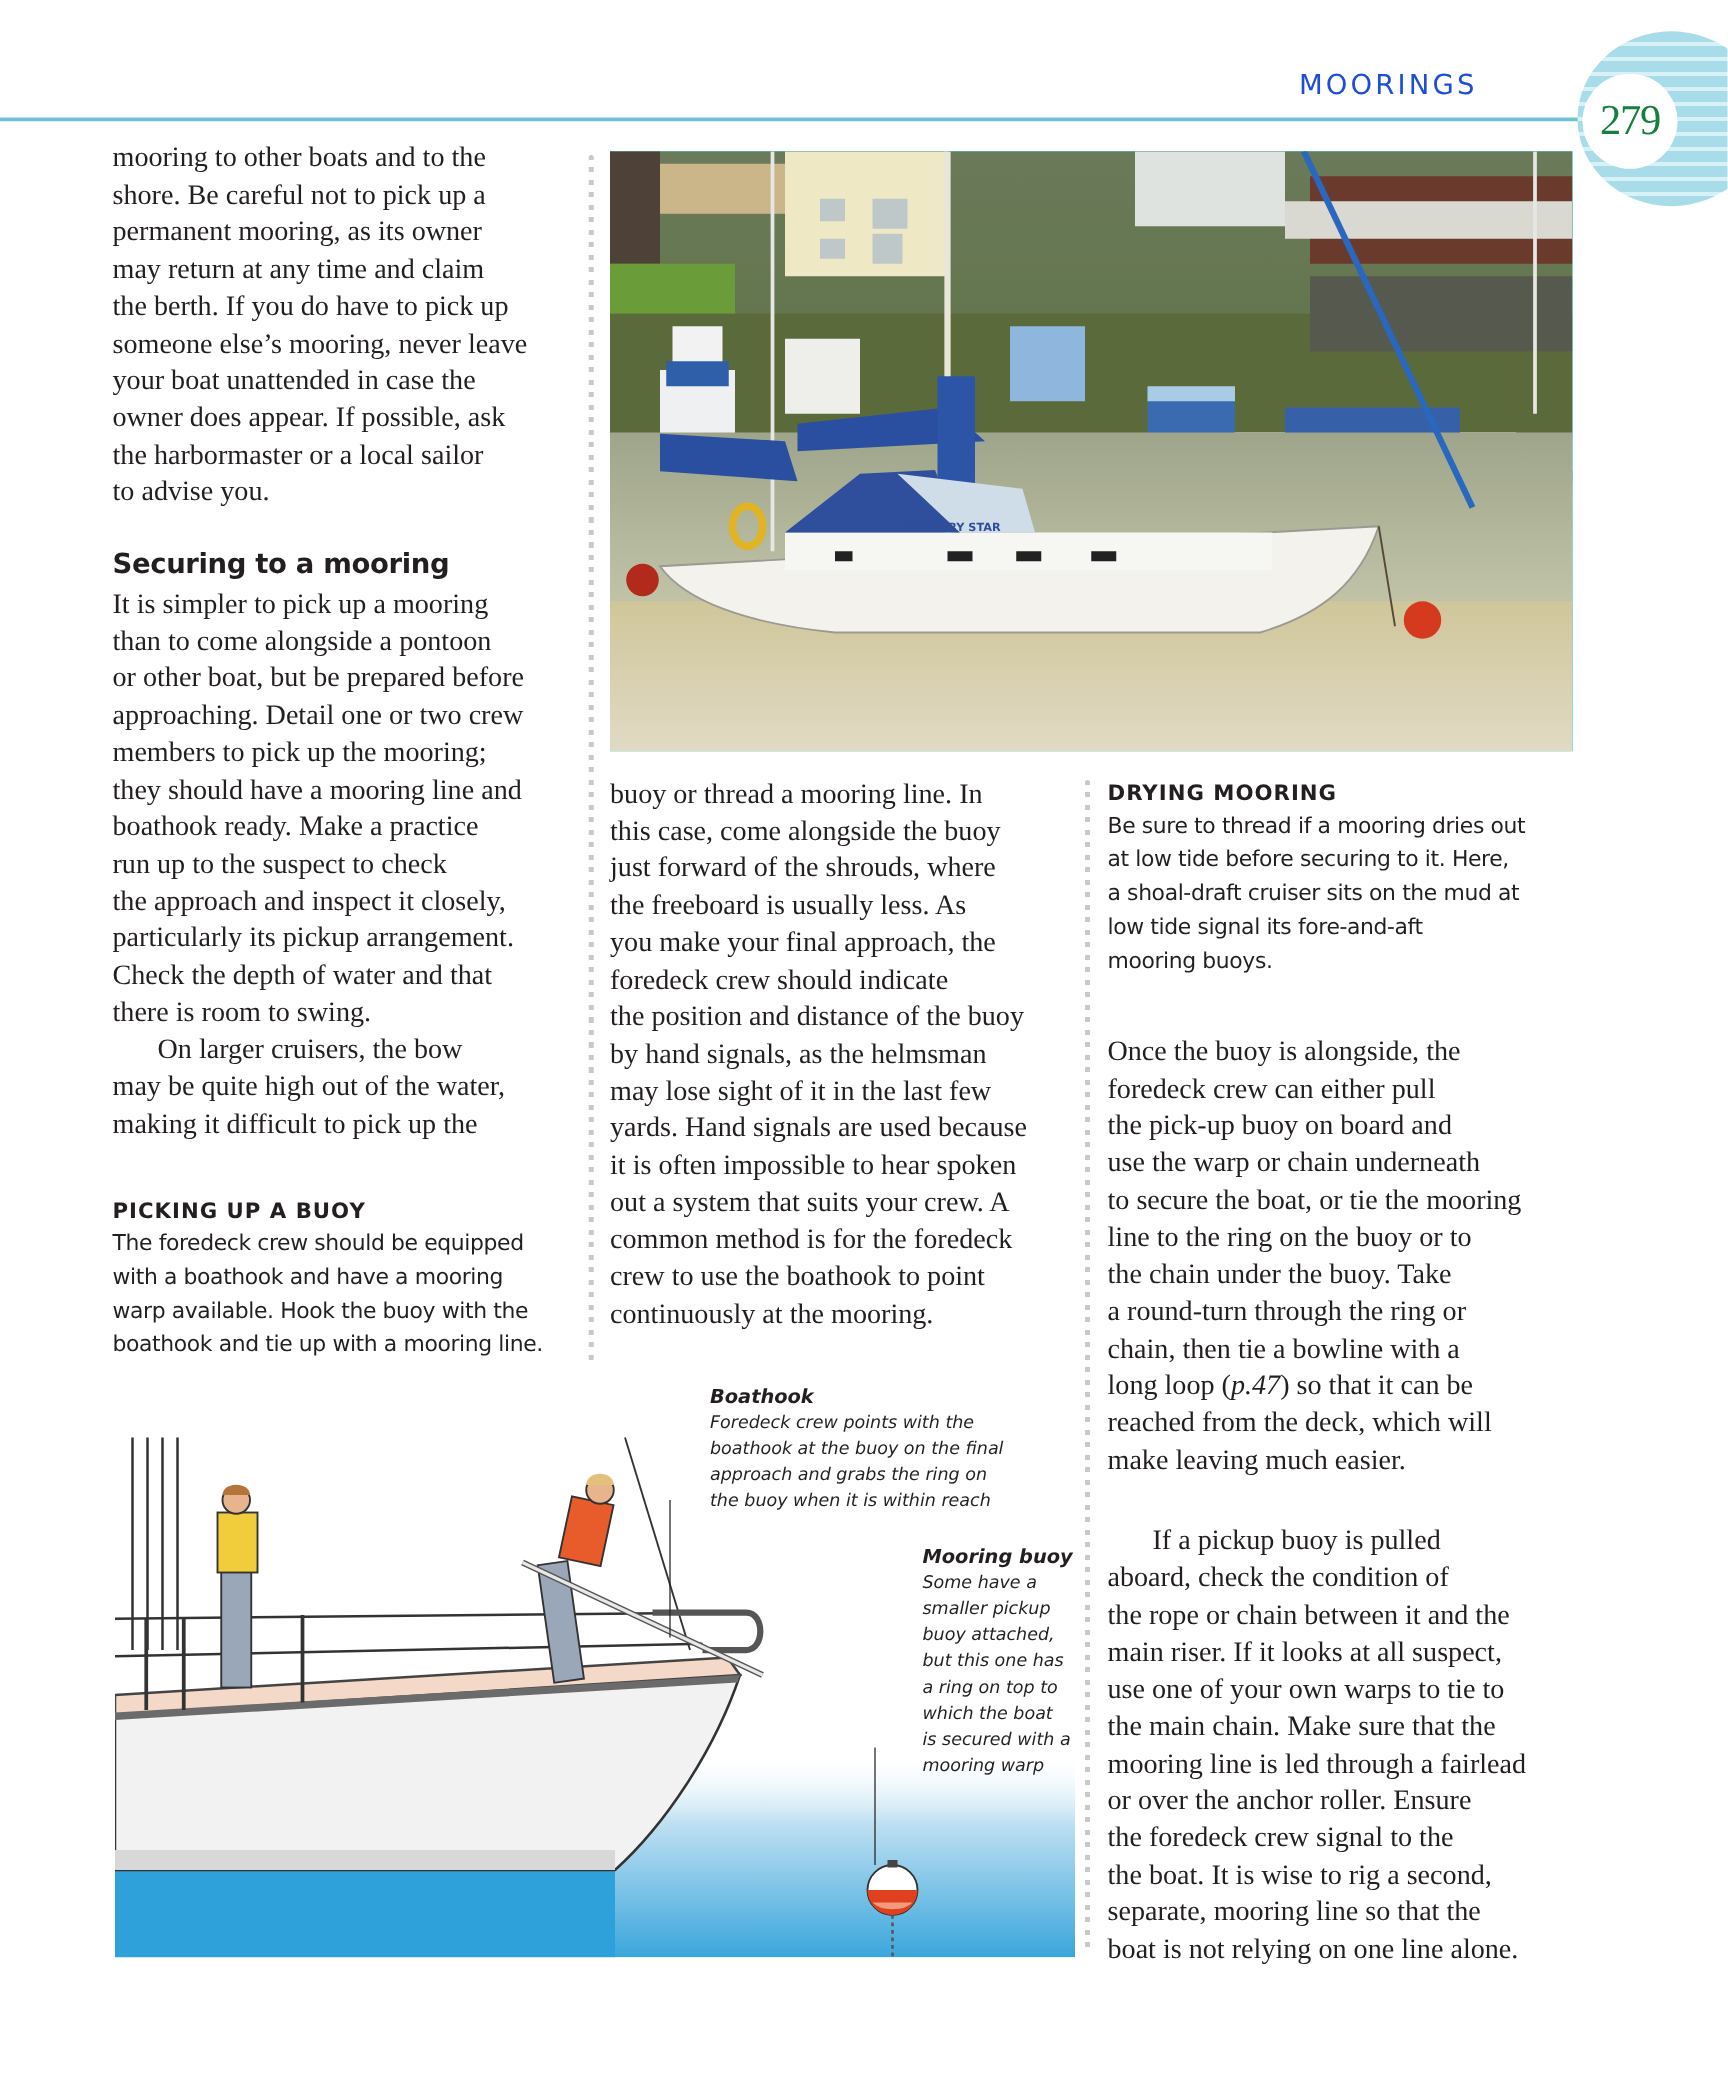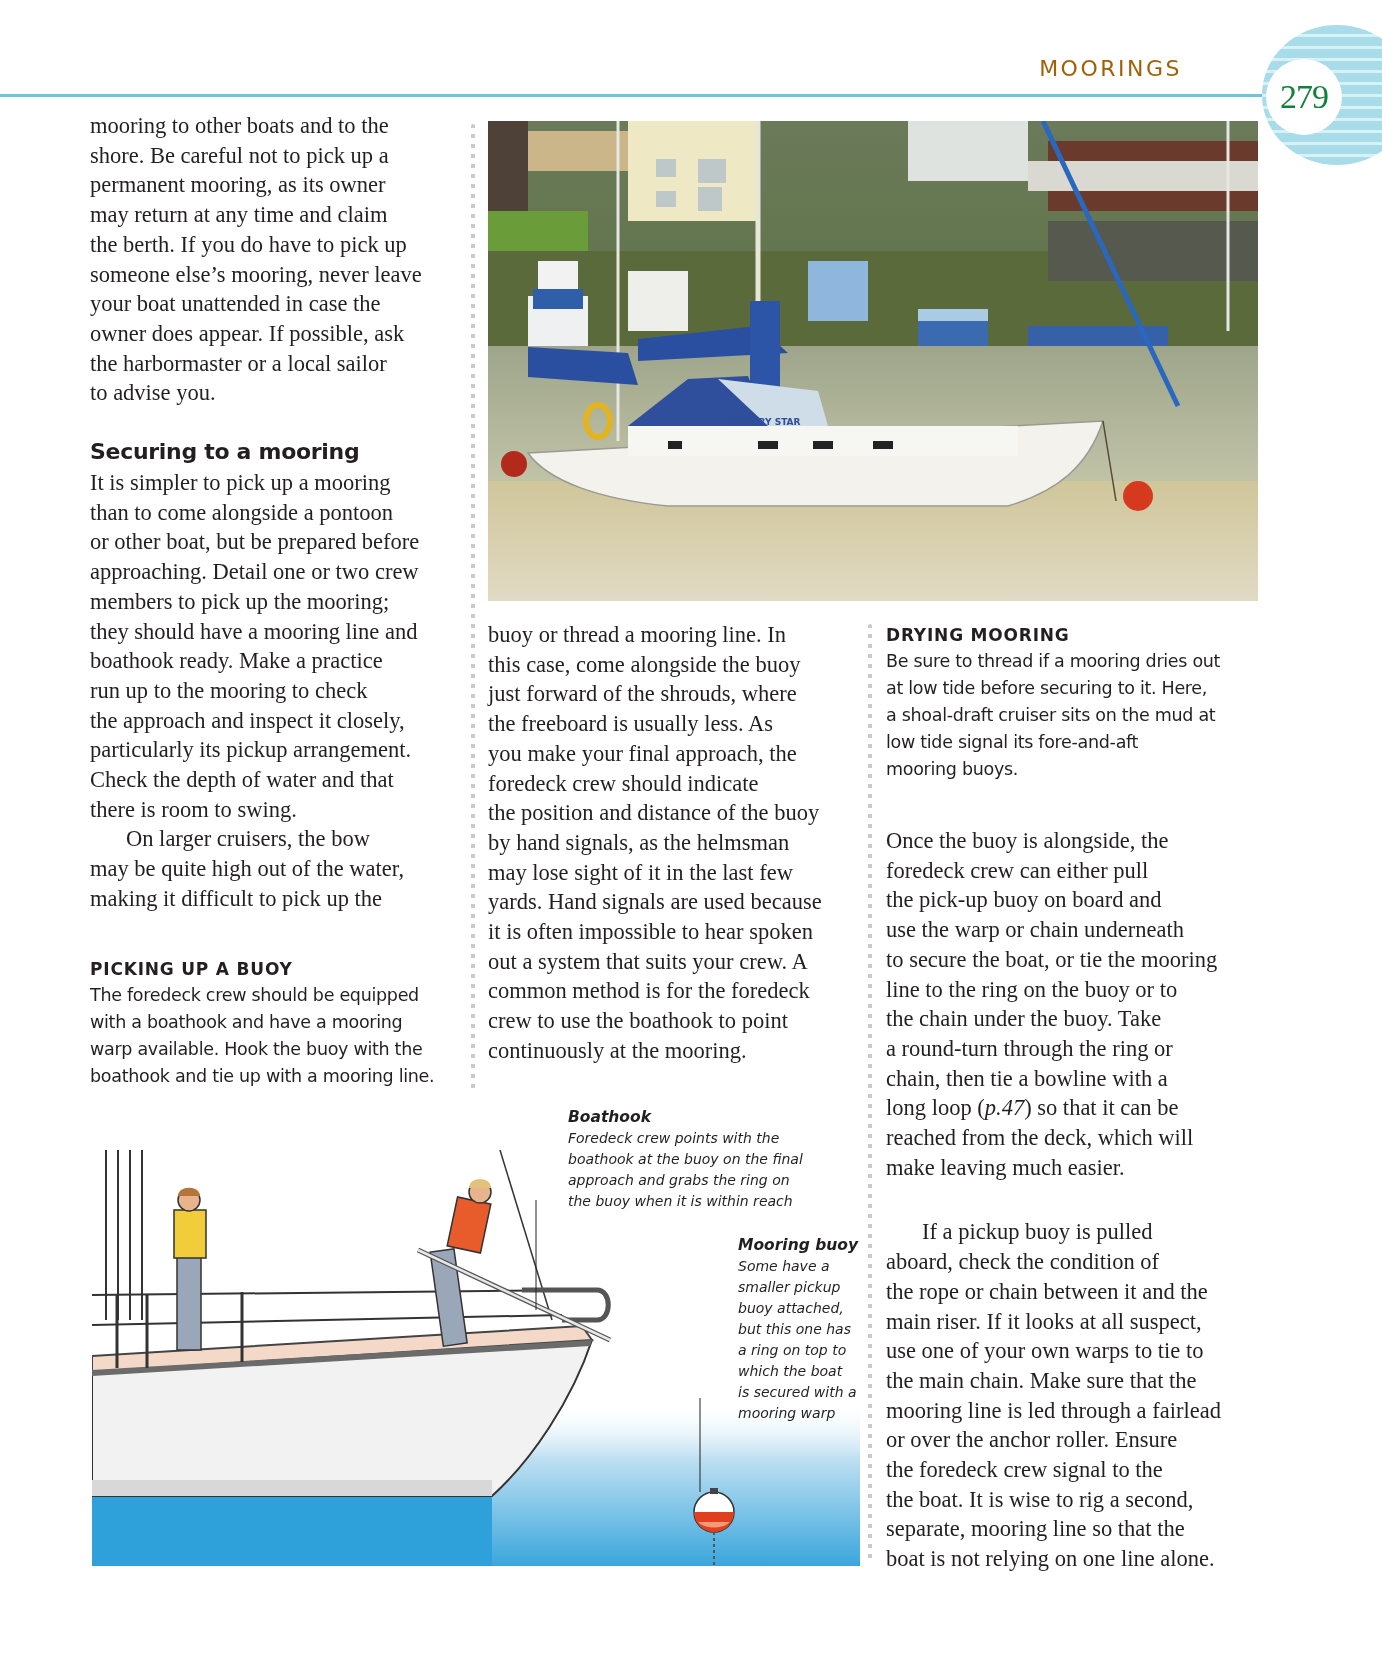--- a/index.html
+++ b/index.html
@@ -1,19 +1,19 @@
 <!DOCTYPE html>
 <html><head>
 <meta charset="utf-8">
 <style>
   html, body { margin: 0; padding: 0; background: #ffffff; }
   body { width: 1382px; height: 1666px; position: relative; overflow: hidden; font-family: "Liberation Serif", serif; color: #231f20; }
   .abs { position: absolute; }
   .rule { left: 0; top: 94px; width: 1270px; height: 3px; background: #6fc3d6; }
-  .running-head { top: 56px; right: 200px; font-family: "DejaVu Sans", sans-serif; font-size: 22px; letter-spacing: 2.5px; color: #a16207; }
+  .running-head { top: 56px; right: 200px; font-family: "DejaVu Sans", sans-serif; font-size: 22px; letter-spacing: 2.5px; color: #1d4ed8; }
   .tab-disc { left: 1262px; top: 25px; width: 150px; height: 140px; border-radius: 50%;
     background: repeating-linear-gradient(to bottom, #a8dce8 0px, #a8dce8 9px, #d8f1f6 9px, #d8f1f6 12px);
     overflow: hidden; }
   .page-num-disc { left: 1266px; top: 59px; width: 76px; height: 76px; border-radius: 50%; background: #fff;
     display: flex; align-items: center; justify-content: center; font-family: Liberation Serif, serif; font-weight: 200; font-size: 34px; color: #15803d; letter-spacing: -1px; }
   .col { font-size: 22.5px; line-height: 29.7px; }
   .line { display: block; white-space: nowrap; }
   .heading { font-family: "DejaVu Sans", sans-serif; font-weight: bold; font-size: 22px; line-height: 30px; margin: 0; letter-spacing: -0.3px; }
   .caption-head { font-family: "DejaVu Sans", sans-serif; font-weight: bold; font-size: 17px; letter-spacing: 0.8px; line-height: 26px; }
   .caption-body { font-family: "DejaVu Sans", sans-serif; font-size: 17.5px; line-height: 27px; color: #231f20; letter-spacing: -0.3px; }
@@ -47,21 +47,21 @@
 <h2 class="abs heading" style="left:90px; top:437px;">Securing to a mooring</h2>
 
 <div class="abs col" style="left:90px; top:468px; width:370px;">
   <span class="line">It is simpler to pick up a mooring</span>
   <span class="line">than to come alongside a pontoon</span>
   <span class="line">or other boat, but be prepared before</span>
   <span class="line">approaching. Detail one or two crew</span>
   <span class="line">members to pick up the mooring;</span>
   <span class="line">they should have a mooring line and</span>
   <span class="line">boathook ready. Make a practice</span>
-  <span class="line">run up to the mooring to check</span>
+  <span class="line">run up to the suspect to check</span>
   <span class="line">the approach and inspect it closely,</span>
   <span class="line">particularly its pickup arrangement.</span>
   <span class="line">Check the depth of water and that</span>
   <span class="line">there is room to swing.</span>
   <span class="line" style="padding-left:36px;">On larger cruisers, the bow</span>
   <span class="line">may be quite high out of the water,</span>
   <span class="line">making it difficult to pick up the</span>
 </div>
 
 <div class="abs" style="left:90px; top:956px; width:370px;">

